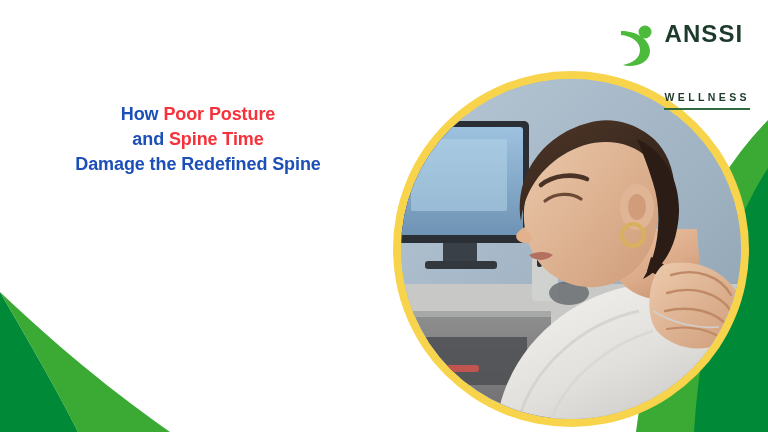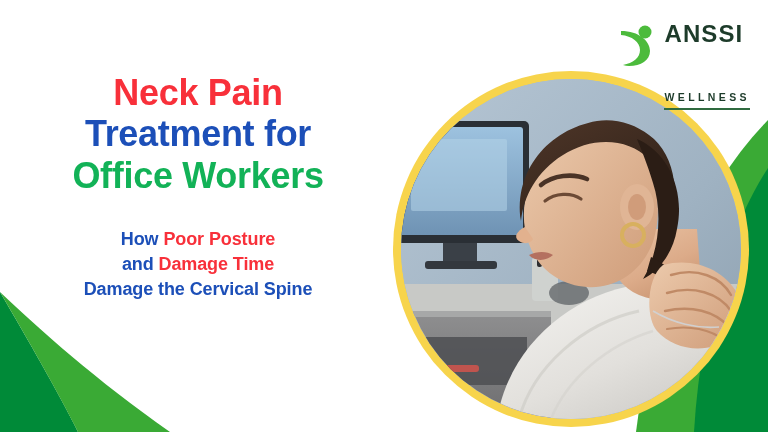--- a/index.html
+++ b/index.html
@@ -225,29 +225,24 @@
         <path d="M266 214 C 292 206, 318 214, 330 232" fill="none" stroke="#c08a66" stroke-width="2.4" stroke-linecap="round"></path>
         <path d="M264 232 C 290 226, 314 232, 328 248" fill="none" stroke="#c08a66" stroke-width="2.4" stroke-linecap="round"></path>
         <path d="M266 250 C 288 246, 310 250, 324 262" fill="none" stroke="#c08a66" stroke-width="2.2" stroke-linecap="round"></path>
 
         <path d="M252 232 C 272 244, 296 250, 318 248" fill="none" stroke="#cfd3d6" stroke-width="1.6" opacity="0.9"></path>
       </svg>
     </div>
   </div>
 
   <div class="copy">
-    <div class="headline">
-      <span class="ln ln-1">Neck Pain</span>
-      <span class="ln ln-2">Treatment for</span>
-      <span class="ln ln-3">Office Workers</span>
-    </div>
     <div class="subhead">
       <span class="sl"><span>How </span><span class="hl">Poor Posture</span></span>
-      <span class="sl"><span>and </span><span class="hl">Damage Time</span></span>
-      <span class="sl">Damage the Cervical Spine</span>
+      <span class="sl"><span>and </span><span class="hl">Spine Time</span></span>
+      <span class="sl">Damage the Redefined Spine</span>
     </div>
   </div>
 
   <div class="logo">
     <span class="logo-mark">
       <svg viewBox="0 0 40 44" xmlns="http://www.w3.org/2000/svg" aria-hidden="true">
         <path d="M6 7 C 24 7, 35 17, 35 27 C 35 36, 26 42, 14 42 C 12 42, 10 41.5, 8 41 C 18 39, 25 34, 25 26 C 25 18, 17 12, 6 11 Z" fill="#4cbb3c"></path>
         <circle cx="30" cy="8" r="6.5" fill="#4cbb3c"></circle>
       </svg>
     </span>

